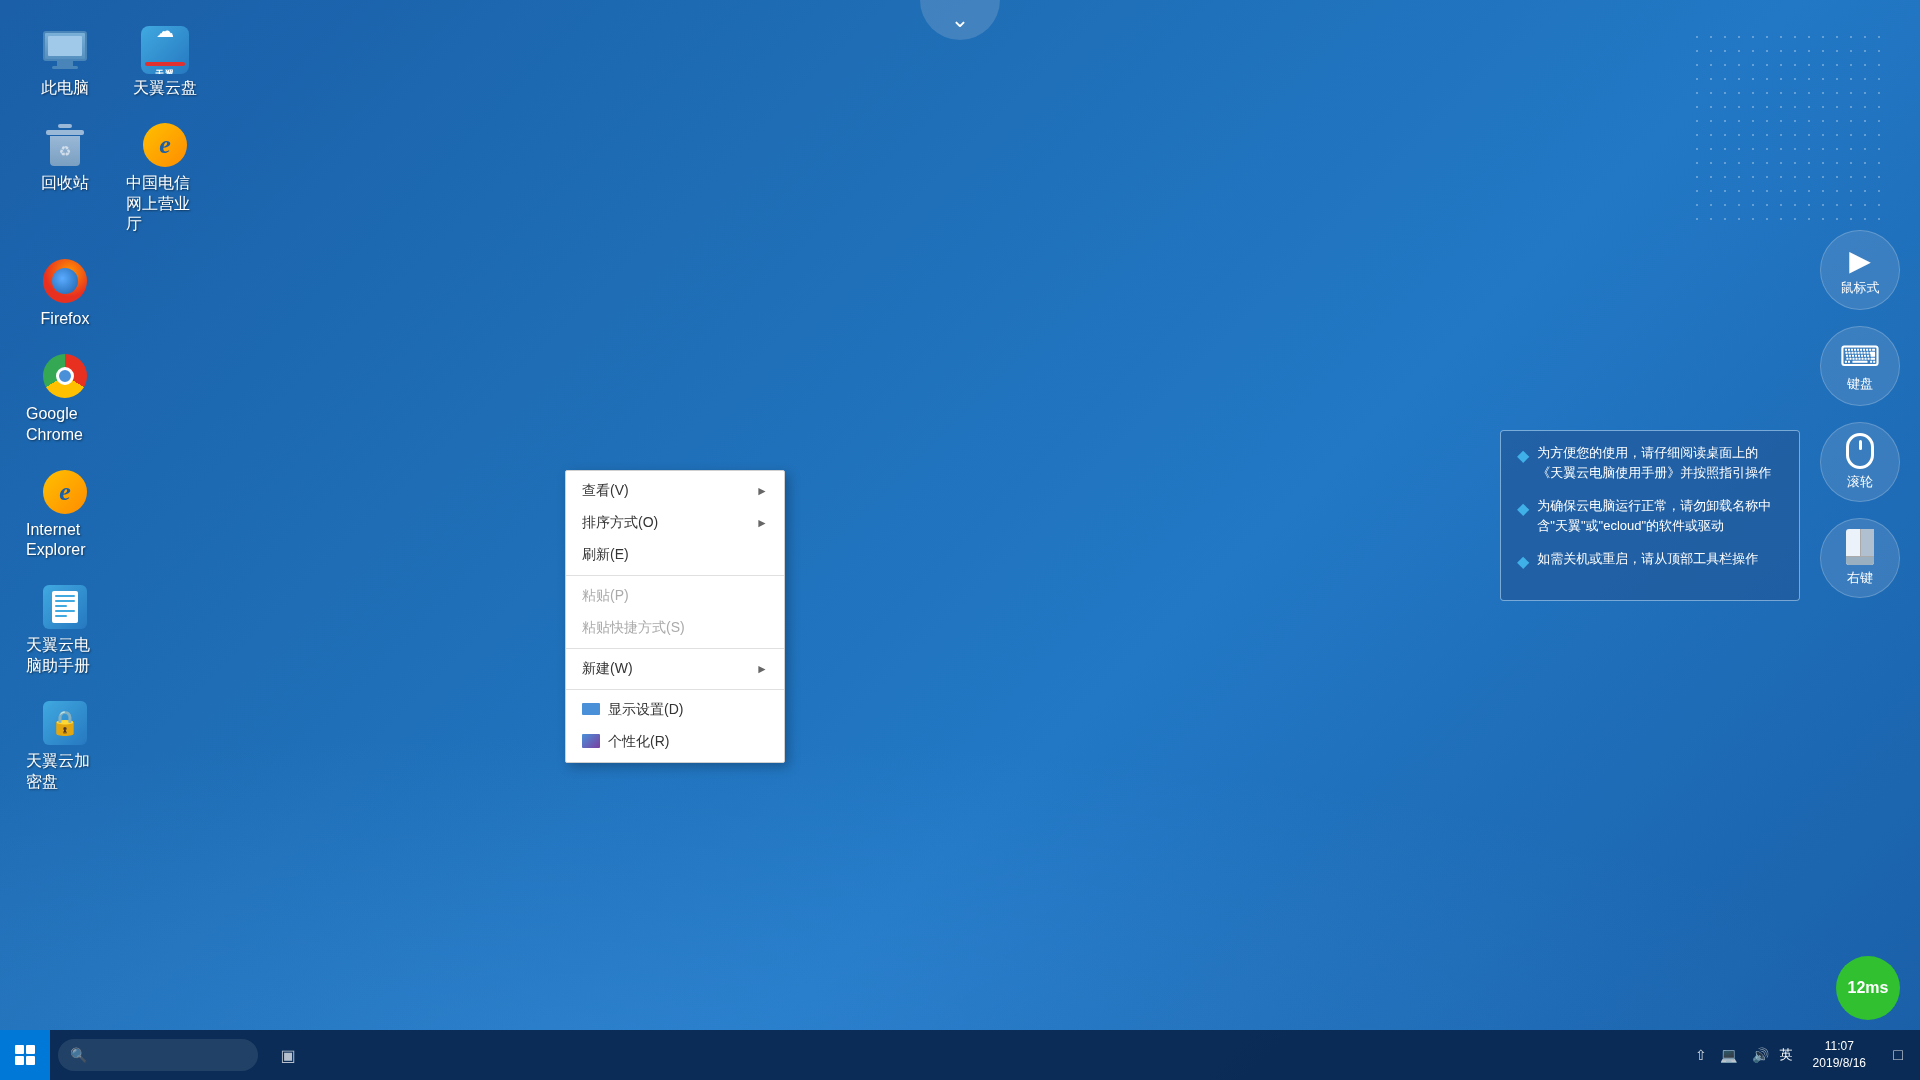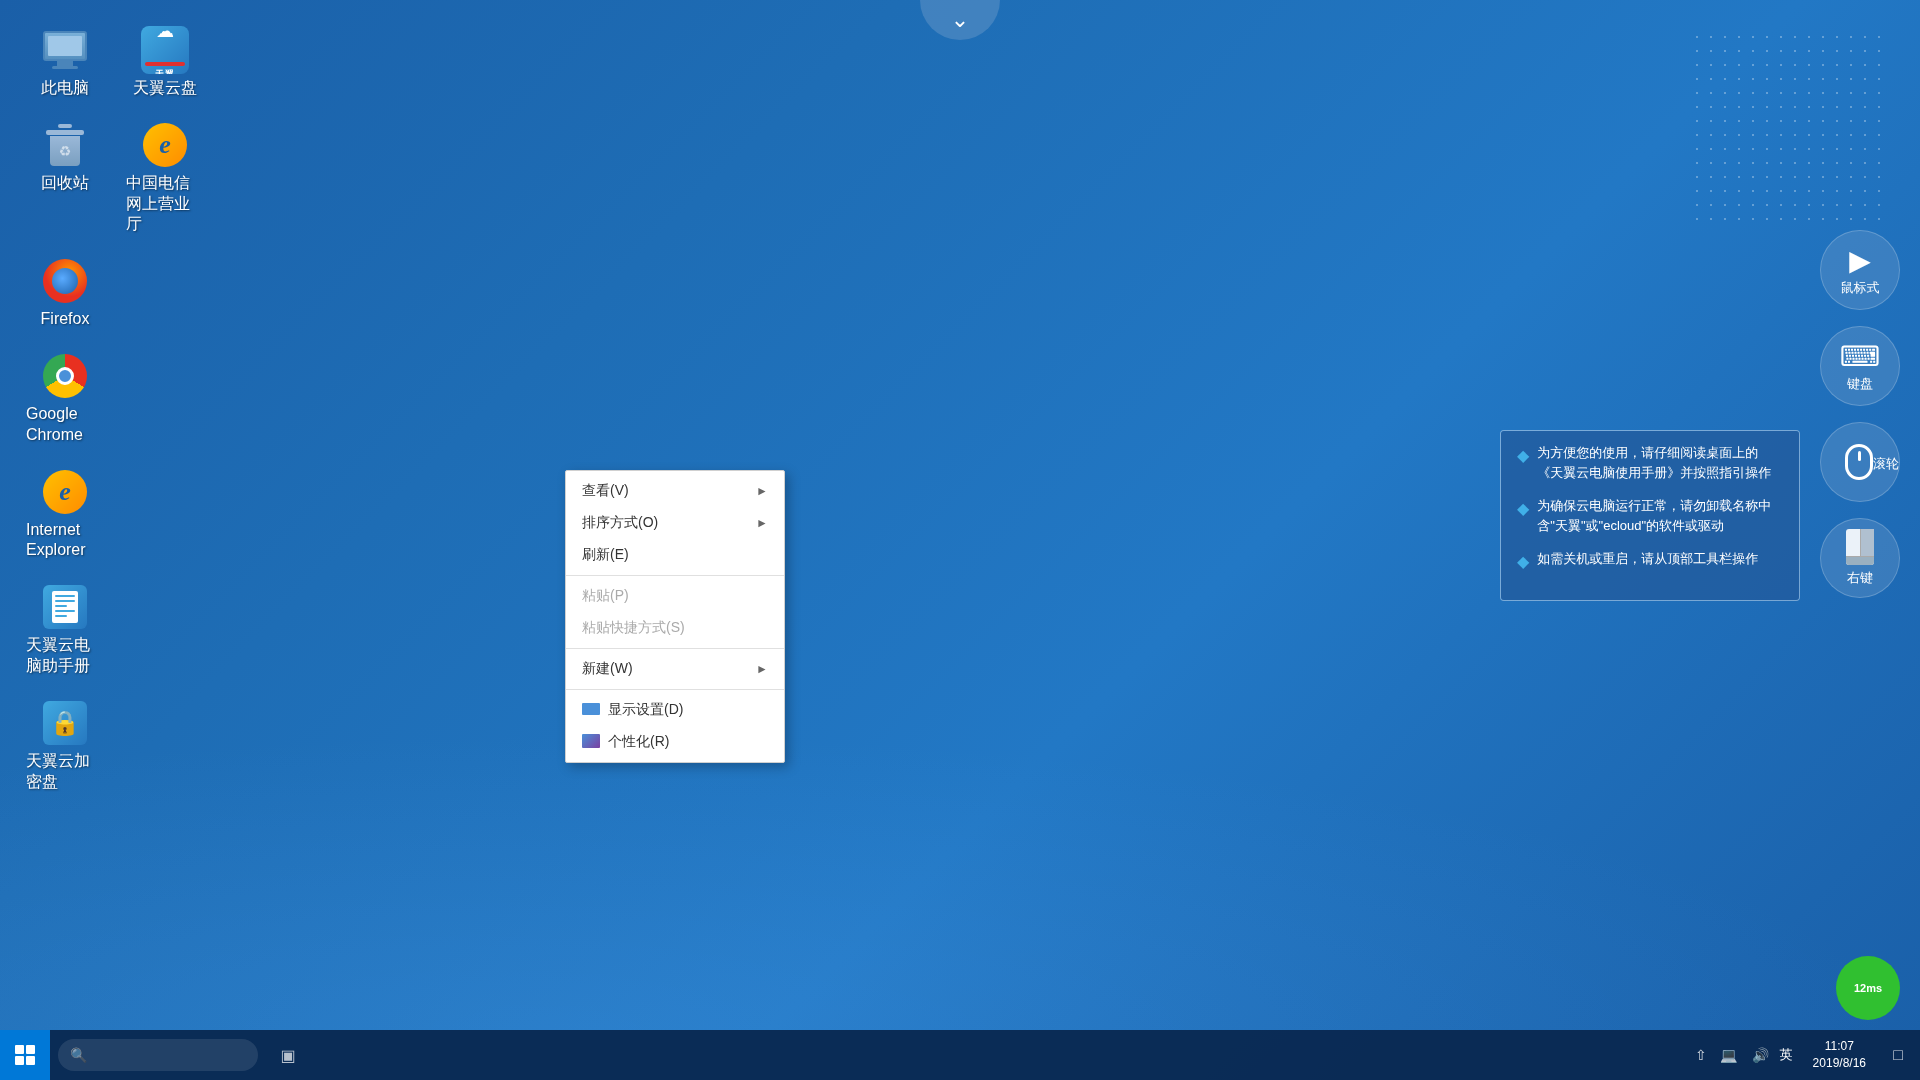--- a/index.html
+++ b/index.html
@@ -466,23 +466,23 @@
       font-size: 13px;
     }
 
     
     .scroll-btn {
       width: 80px;
       height: 80px;
       background: rgba(100,150,200,0.4);
       border-radius: 50%;
       display: flex;
-      flex-direction: row;
-      align-items: center;
-      justify-content: flex-end;
+      flex-direction: column;
+      align-items: center;
+      justify-content: center;
       cursor: pointer;
       border: 1px solid rgba(255,255,255,0.2);
     }
     .scroll-wheel {
       width: 28px;
       height: 36px;
       border: 3px solid white;
       border-radius: 14px;
       position: relative;
       display: flex;
@@ -543,21 +543,21 @@
       bottom: 60px;
       right: 20px;
       width: 64px;
       height: 64px;
       background: #30c030;
       border-radius: 50%;
       display: flex;
       align-items: center;
       justify-content: center;
       color: white;
-      font-size: 11px;
+      font-size: 16px;
       font-weight: bold;
       z-index: 200;
       cursor: pointer;
     }
 
     
     .top-chevron {
       position: absolute;
       top: 0;
       left: 50%;

